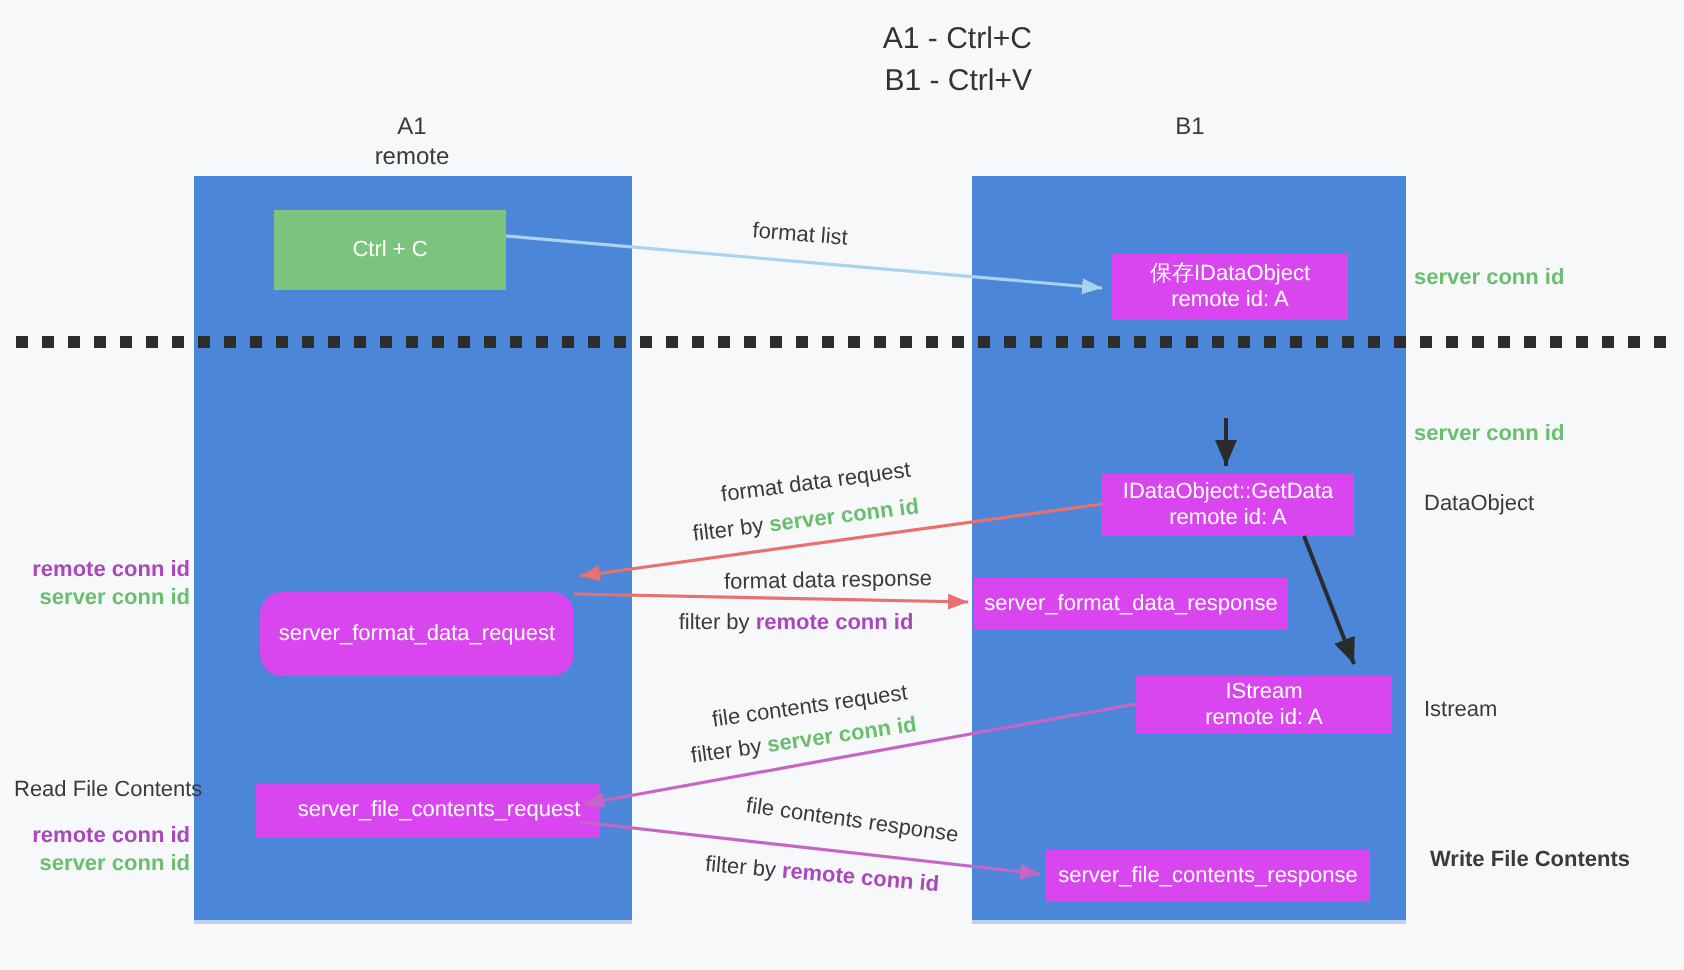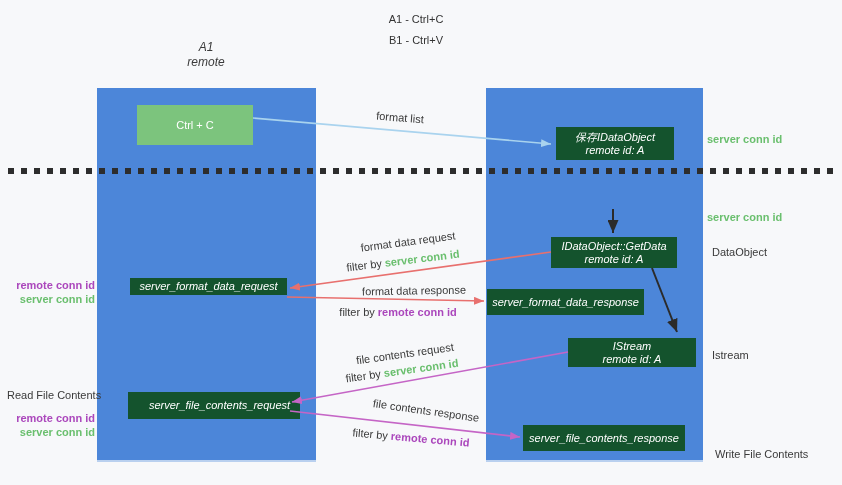--- a/index.html
+++ b/index.html
@@ -1,33 +1,33 @@
 <!DOCTYPE html>
 <html><head>
 <meta charset="utf-8">
 <style>
   html,body{margin:0;padding:0;background:#f7f8fa;}
   .stage{position:relative;width:842px;height:485px;background:#f7f8fa;overflow:hidden;
          font-family:"Liberation Sans","DejaVu Sans",sans-serif;color:#3a3a3a;}
   .abs{position:absolute;}
-  .title{left:316px;top:9px;width:200px;text-align:center;font-size:11px;line-height:21px;color:#333;}
-  .col-header{top:40px;width:120px;text-align:center;font-size:12px;line-height:15px;color:#3a3a3a;font-style:italic;}
+  .title{left:316px;top:9px;width:200px;text-align:right;font-size:15px;line-height:21px;color:#333;}
+  .col-header{top:56px;width:120px;text-align:center;font-size:12px;line-height:15px;color:#3a3a3a;}
   .hdr-a1{left:146px;} .hdr-b1{left:535px;}
   .lifeline{top:88px;height:372px;background:#4c86d9;border-bottom:2px solid #b9d0ef;z-index:1;}
   .col-a1{left:97px;width:219px;} .col-b1{left:486px;width:217px;}
   .divider{left:8px;top:168px;width:827px;height:6px;z-index:6;
            background:repeating-linear-gradient(90deg,#2d2d2d 0 6px,transparent 6px 13px);}
   .node{z-index:2;display:flex;flex-direction:column;align-items:center;justify-content:center;
         color:#fff;font-size:11px;line-height:13px;text-align:center;white-space:nowrap;}
-  .green-node{background:#7cc47d;} .orange-node{background:#14532d;font-style:italic;}
+  .green-node{background:#7cc47d;} .orange-node{background:#d946ef;}
   .n-ctrlc{left:137px;top:105px;width:116px;height:40px;}
   .n-save{left:556px;top:127px;width:118px;height:33px;}
   .n-ctrlv{left:553px;top:181px;width:120px;height:26px;}
   .n-getdata{left:551px;top:237px;width:126px;height:31px;}
-  .n-freq{left:130px;top:278px;width:157px;height:17px;}
+  .n-freq{left:130px;top:296px;width:157px;height:42px;border-radius:11px;}
   .n-fresp{left:487px;top:289px;width:157px;height:26px;}
   .n-istream{left:568px;top:338px;width:128px;height:29px;}
   .n-filereq{left:128px;top:392px;width:161px;height:27px;padding-left:11px;}
   .n-fileresp{left:523px;top:425px;width:162px;height:26px;}
   .overlay{left:0;top:0;z-index:4;pointer-events:none;}
   .elabel{z-index:5;font-size:11px;line-height:13px;color:#3a3a3a;white-space:nowrap;}
   .el-format-list{left:400px;top:118px;transform:translate(-50%,-50%) rotate(4.5deg);}
   .el-fdr1{left:408px;top:242px;transform:translate(-50%,-50%) rotate(-7.5deg);}
   .el-fdr2{left:403px;top:261px;transform:translate(-50%,-50%) rotate(-7deg);}
   .el-fresp1{left:414px;top:291px;transform:translate(-50%,-50%) rotate(-1deg);}
@@ -35,40 +35,41 @@
   .el-fcr1{left:405px;top:354px;transform:translate(-50%,-50%) rotate(-8deg);}
   .el-fcr2{left:402px;top:371px;transform:translate(-50%,-50%) rotate(-8deg);}
   .el-fcresp1{left:426px;top:411px;transform:translate(-50%,-50%) rotate(8deg);}
   .el-fcresp2{left:411px;top:438px;transform:translate(-50%,-50%) rotate(5deg);}
   .slabel{z-index:5;font-size:11px;line-height:13px;white-space:nowrap;}
   .bold-green{color:#6abf6e;font-weight:bold;}
   .bold-purple{color:#ab47bc;font-weight:bold;}
   .dark{color:#3a3a3a;}
   .sl-scid1{left:707px;top:133px;} .sl-scid2{left:707px;top:211px;}
   .sl-dataobject{left:712px;top:246px;} .sl-istream{left:712px;top:349px;}
-  .sl-write{left:715px;top:448px;}
+  .sl-write{left:715px;top:424px;font-weight:bold;}
   .left-stack{left:9px;width:86px;text-align:right;line-height:14px;}
   .ls-top{top:278px;} .ls-bottom{top:411px;}
   .sl-read{left:7px;top:389px;}
 </style>
 </head>
 <body>
 
 <div class="stage">
 
   <div class="abs title">
     <div>A1 - Ctrl+C</div>
     <div>B1 - Ctrl+V</div>
   </div>
 
   <div class="abs col-header hdr-a1">
     <div>A1</div>
     <div>remote</div>
   </div>
   <div class="abs col-header hdr-b1">
+    <div>B1</div>
   </div>
 
   <div class="abs lifeline col-a1"></div>
   <div class="abs lifeline col-b1"></div>
 
   <div class="abs divider"></div>
 
   <div class="abs node green-node n-ctrlc">
     <div>Ctrl + C</div>
   </div>

